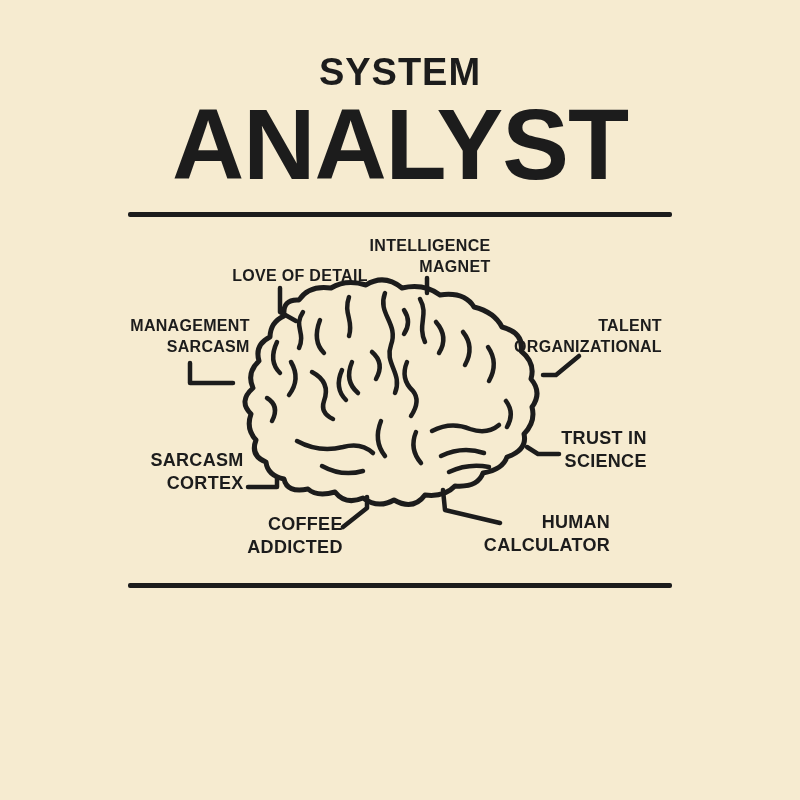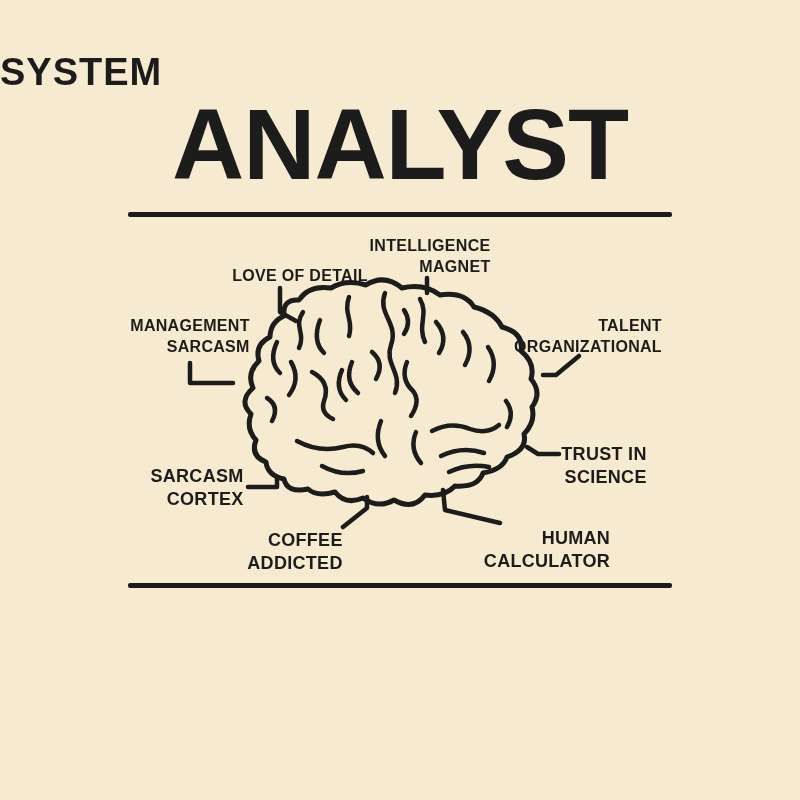--- a/index.html
+++ b/index.html
@@ -6,20 +6,21 @@
   .poster{
     position:relative;
     width:800px;height:800px;
     background:#f6ebd0;
     overflow:hidden;
     font-family:"Liberation Sans", sans-serif;
     color:#1c1c1c;
   }
   .title-small{
     position:absolute;left:0;top:52px;width:800px;
+    text-align:center;
     font-size:38px;font-weight:bold;letter-spacing:1px;
     line-height:40px;
   }
   .title-large{
     position:absolute;left:0;top:94px;width:800px;
     text-align:center;
     font-size:100px;font-weight:bold;letter-spacing:-1px;
     line-height:100px;
   }
   .rule{
@@ -33,21 +34,21 @@
   }
   .label{
     position:absolute;
     transform:translateX(-50%);
     text-align:right;
     font-weight:bold;
     white-space:nowrap;
   }
   .label span{display:block;}
   .lbl-sm{font-size:16px;line-height:21px;letter-spacing:0.3px;}
-  .lbl-lg{font-size:18px;line-height:23px;letter-spacing:0.3px;margin-top:16px;}
+  .lbl-lg{font-size:18px;line-height:23px;letter-spacing:0.3px;}
   .lbl-love{left:264px;top:265px;margin-left:36px;}
   .lbl-intel{left:430px;top:235px;}
   .lbl-mgmt{left:190px;top:315px;}
   .lbl-org{left:588px;top:315px;}
   .lbl-sarcasm{left:197px;top:449px;}
   .lbl-trust{left:604px;top:427px;}
   .lbl-coffee{left:295px;top:513px;}
   .lbl-human{left:547px;top:511px;}
 </style>
 </head>

